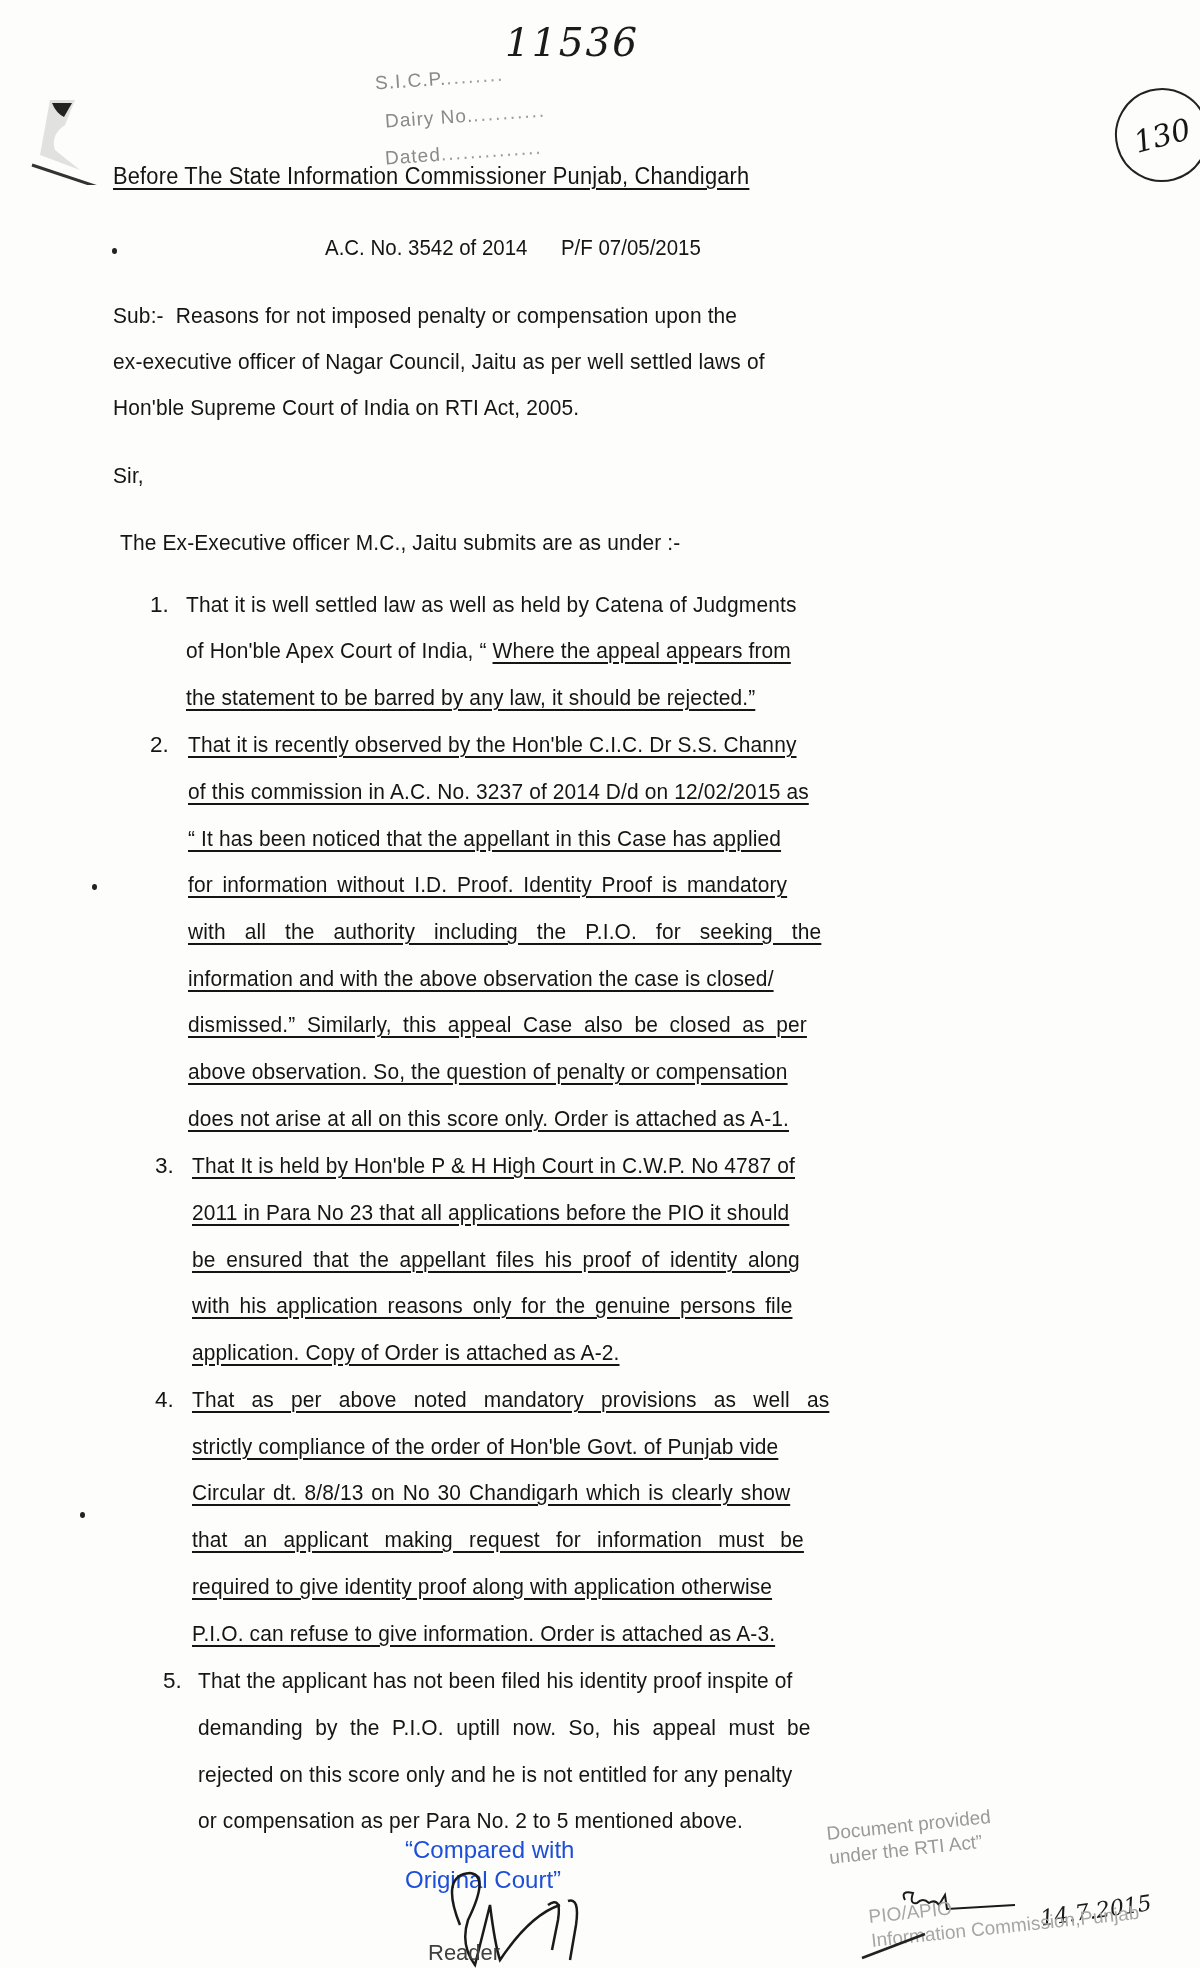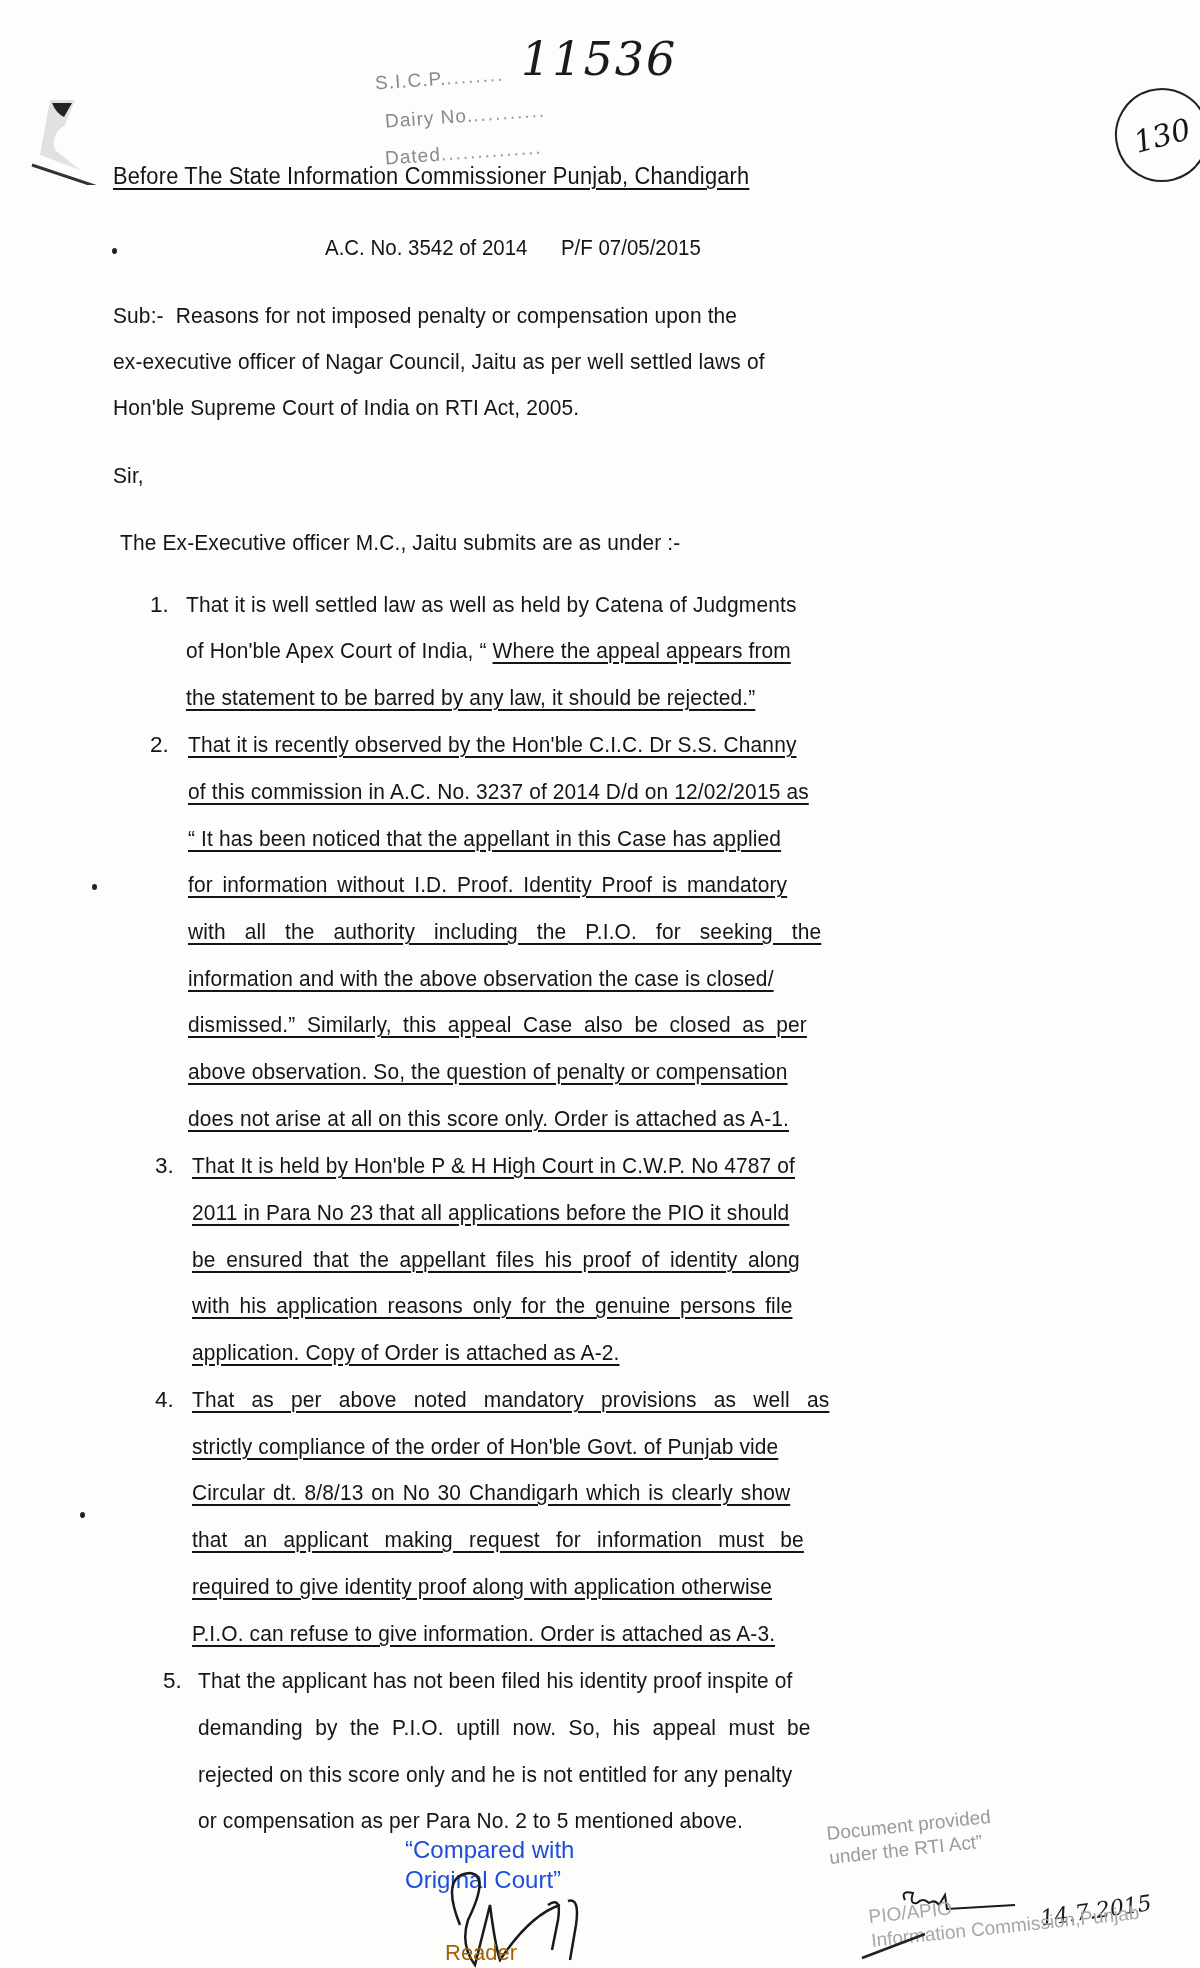--- a/index.html
+++ b/index.html
@@ -54,21 +54,21 @@
   }
   .stamp-rti {
     position: absolute; left: 828px; top: 1822px; color: #9a9a9a; font-size: 19px;
     line-height: 24px; white-space: nowrap; transform: rotate(-6deg); transform-origin: left;
   }
   .stamp-pio {
     position: absolute; left: 870px; top: 1905px; color: #a6a6a6; font-size: 19px;
     line-height: 24px; white-space: nowrap; transform: rotate(-6deg); transform-origin: left;
   }
   .stamp-reader {
-    position: absolute; left: 445px; top: 1940px; color: #a16207; font-size: 22px; white-space: nowrap;
+    position: absolute; left: 428px; top: 1940px; color: #404040; font-size: 22px; white-space: nowrap;
   }
 </style>
 </head>
 <body>
 
 <div class="page">
 
   <svg class="corner-mark" viewBox="0 0 80 90">
     <path d="M30 5 L55 5 L45 30 Q30 40 35 55 L60 75 L20 60 Z" fill="#cfcfcf" opacity="0.6"></path>
     <path d="M32 8 L52 8 L44 22 Q36 18 32 8Z" fill="#222"></path>
@@ -79,21 +79,21 @@
     <div class="row" style="top:48px;left:-5px;transform:rotate(-4deg)">
       <span>S.I.C.P.</span><span class="dots">........</span>
     </div>
     <div class="row" style="top:85px;left:5px;transform:rotate(-4deg)">
       <span>Dairy No.</span><span class="dots">..........</span>
     </div>
     <div class="row" style="top:122px;left:5px;transform:rotate(-4deg)">
       <span>Dated</span><span class="dots">..............</span>
     </div>
   </div>
-  <div class="hand" style="left:505px;top:32px;font-size:46px;letter-spacing:2px;margin-left:16px;">11536</div>
+  <div class="hand" style="left:505px;top:20px;font-size:39px;letter-spacing:2px;">11536</div>
 
   <div class="circled-num">
     <span>130</span>
   </div>
 
   <div class="heading">Before The State Information Commissioner Punjab, Chandigarh</div>
 
   <div class="bullet-dot" style="left:112px;top:248px;"></div>
   <div class="case-no">
     <span>A.C. No. 3542 of 2014</span><span class="gap"></span><span>P/F 07/05/2015</span>

